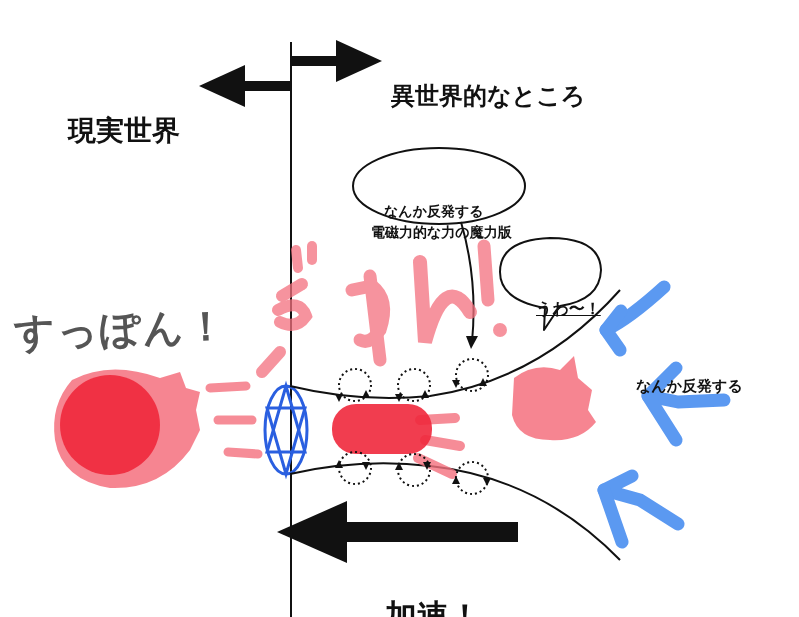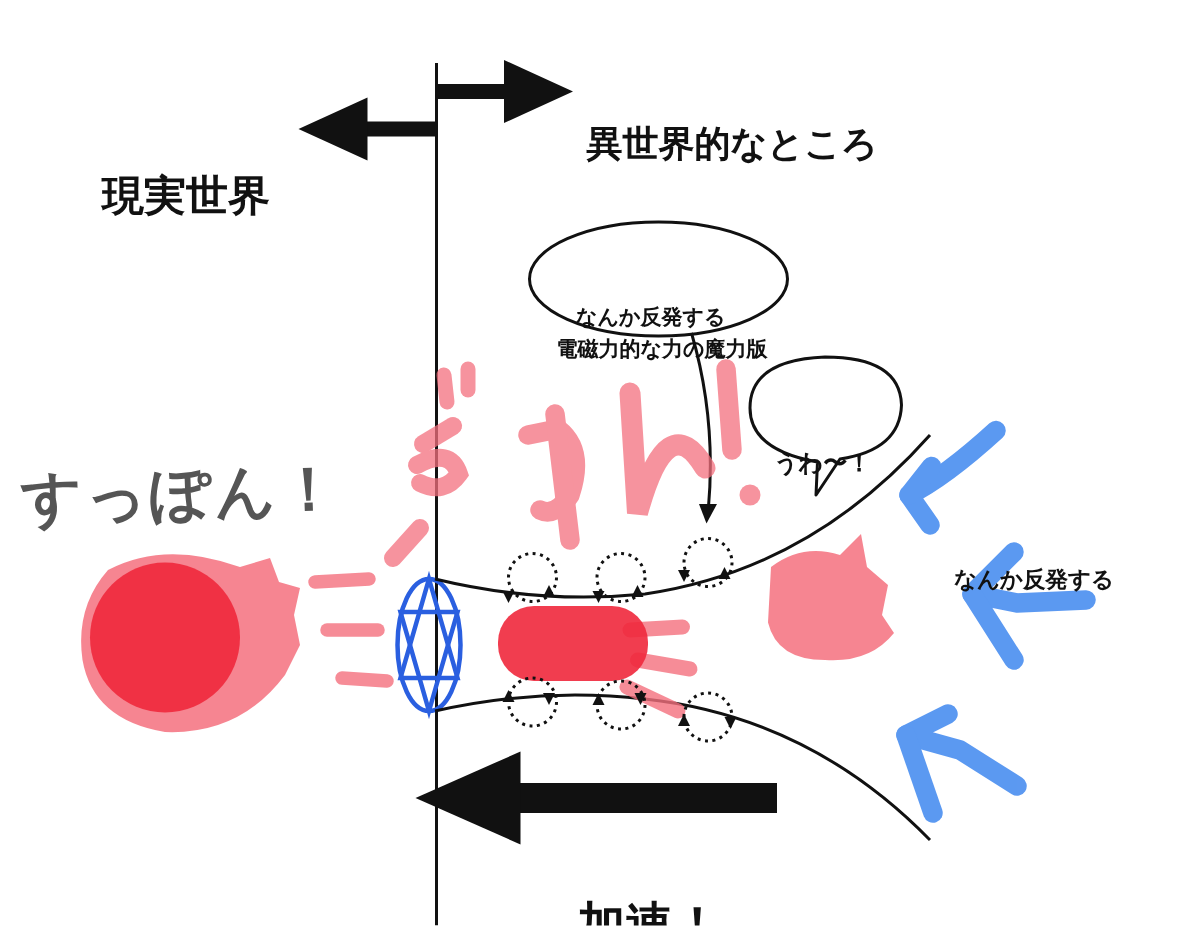--- a/index.html
+++ b/index.html
@@ -113,19 +113,19 @@
     <polygon points="277,532 347,501 347,563" fill="#111"></polygon>
   </g>
 </svg>
 
 <div class="lbl bold" style="left:68px; top:72px; font-size:28px;">現実世界</div>
 <div class="lbl bold" style="left:391px; top:40px; font-size:24px;">異世界的なところ</div>
 
 <div class="lbl bold" style="left:384px; top:163px; font-size:14px;font-family:Liberation Serif, serif;">なんか反発する</div>
 <div class="lbl bold" style="left:371px; top:184px; font-size:14px;">電磁力的な力の魔力版</div>
 
-<div class="lbl bold" style="left:516px; top:259px; font-size:16px;">うわ〜！</div>
+<div class="lbl bold" style="left:536px; top:259px; font-size:16px;text-decoration:underline;">うわ〜！</div>
 
 <div class="lbl bold" style="left:636px; top:337px; font-size:15px;">なんか反発する</div>
 
 <div class="lbl bold" style="left:385px; top:555px; font-size:32px;">加速！</div>
 
 <div class="hand" style="left:14px; top:302px; font-size:40px; color:#555; transform:rotate(-2deg); letter-spacing:2px;">すっぽん！</div>
 
 </body></html>

